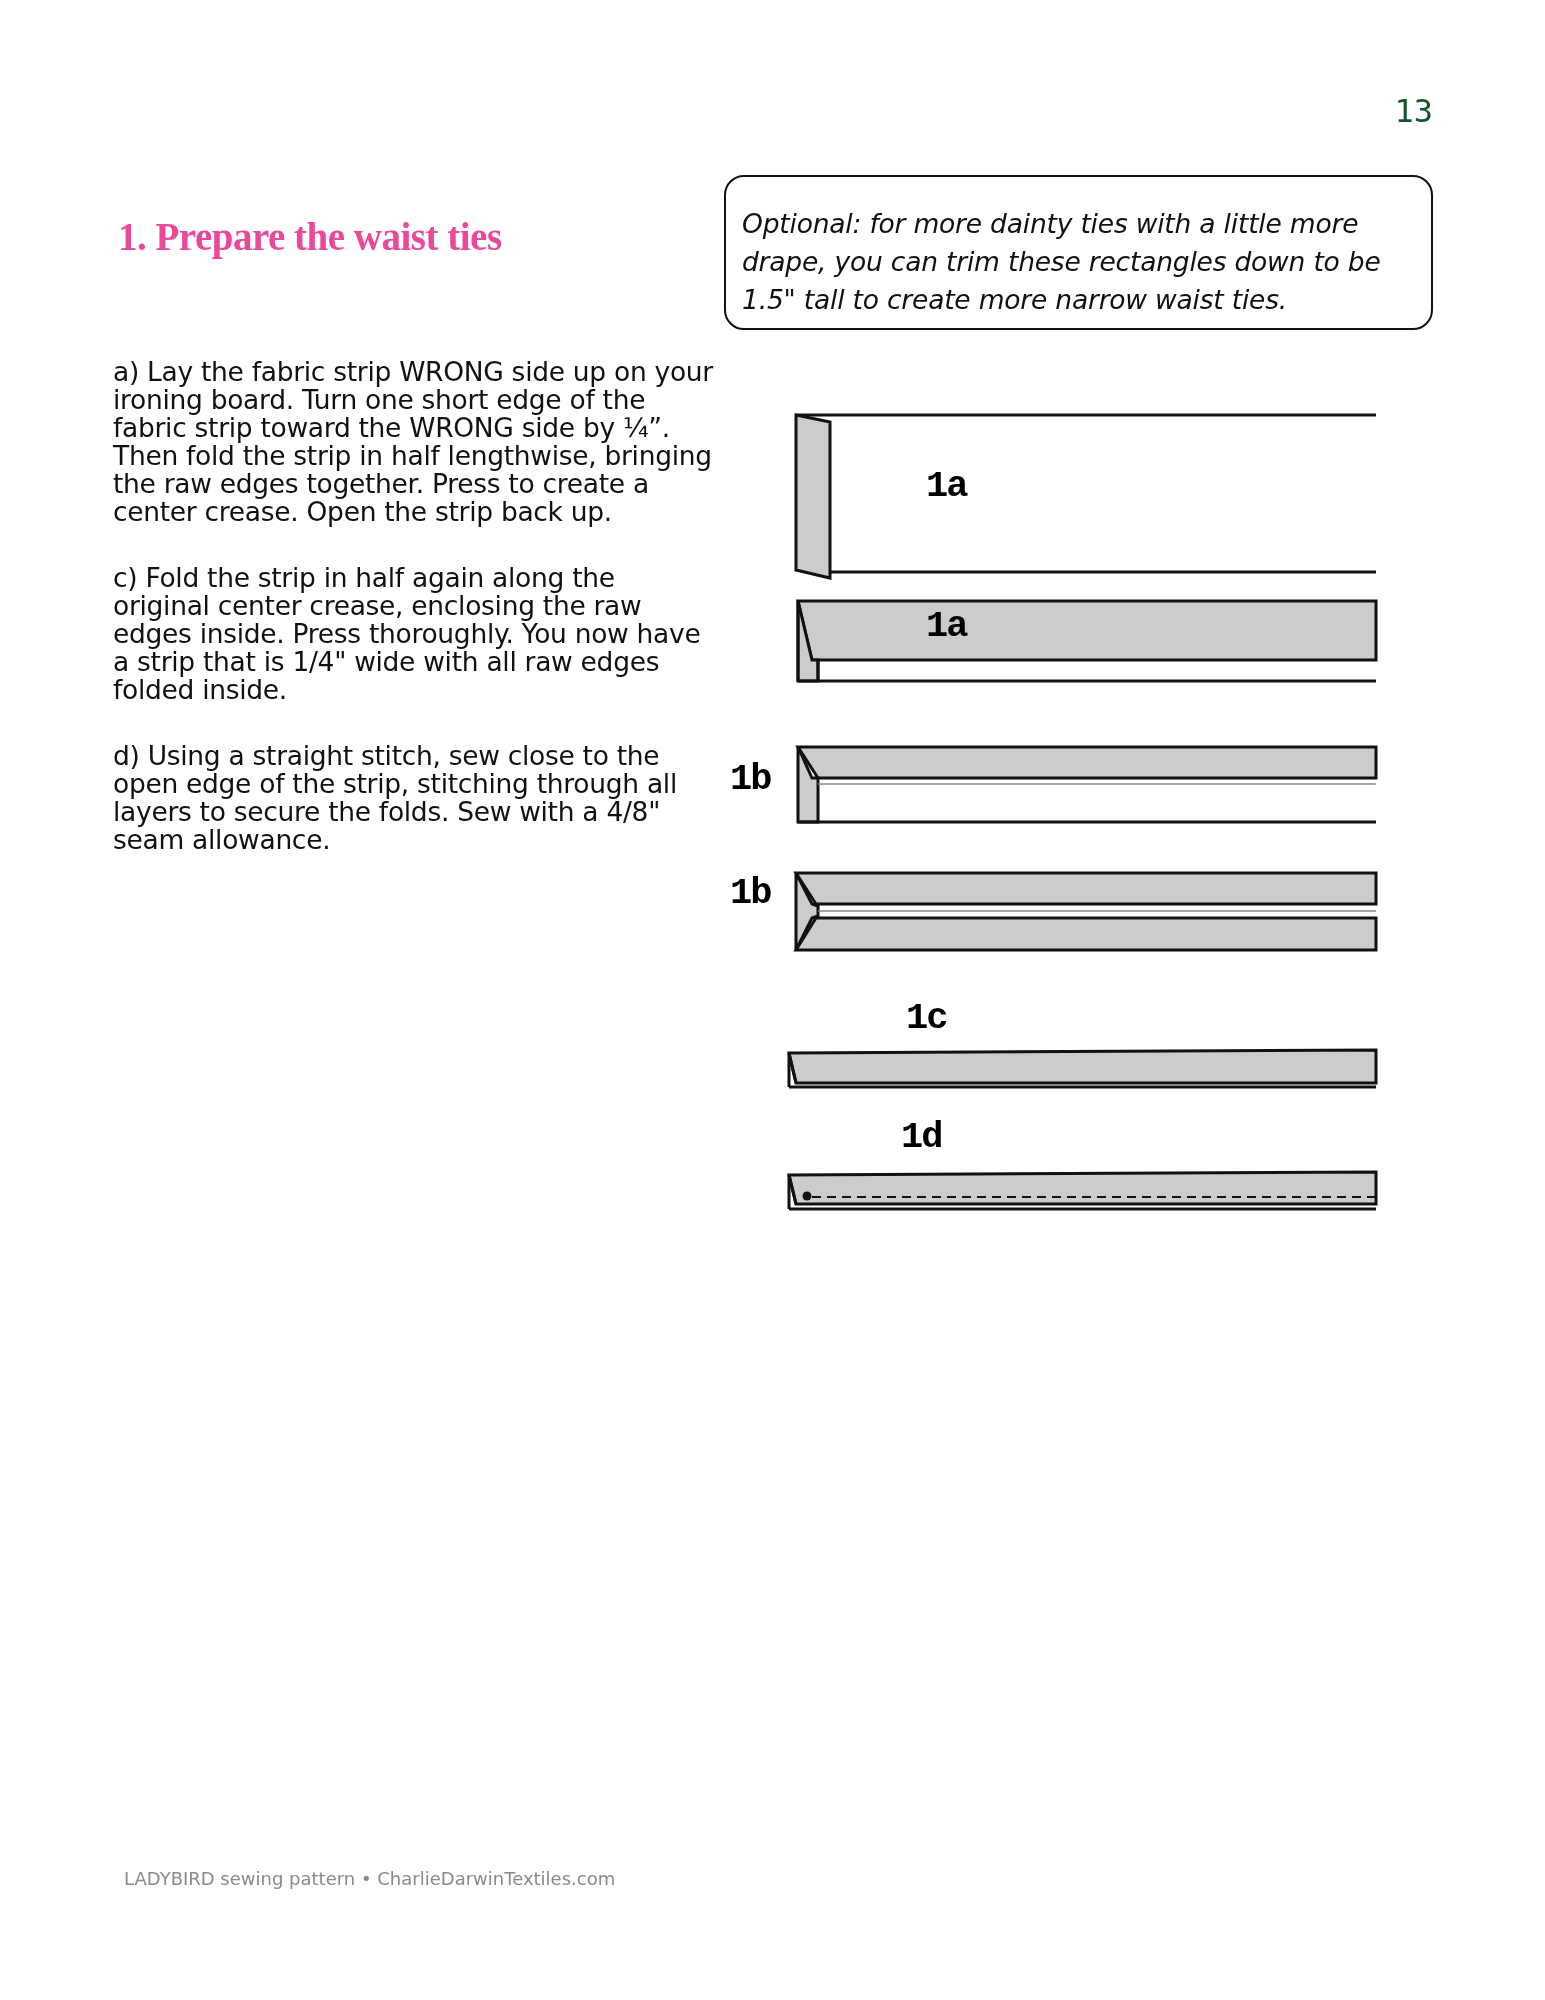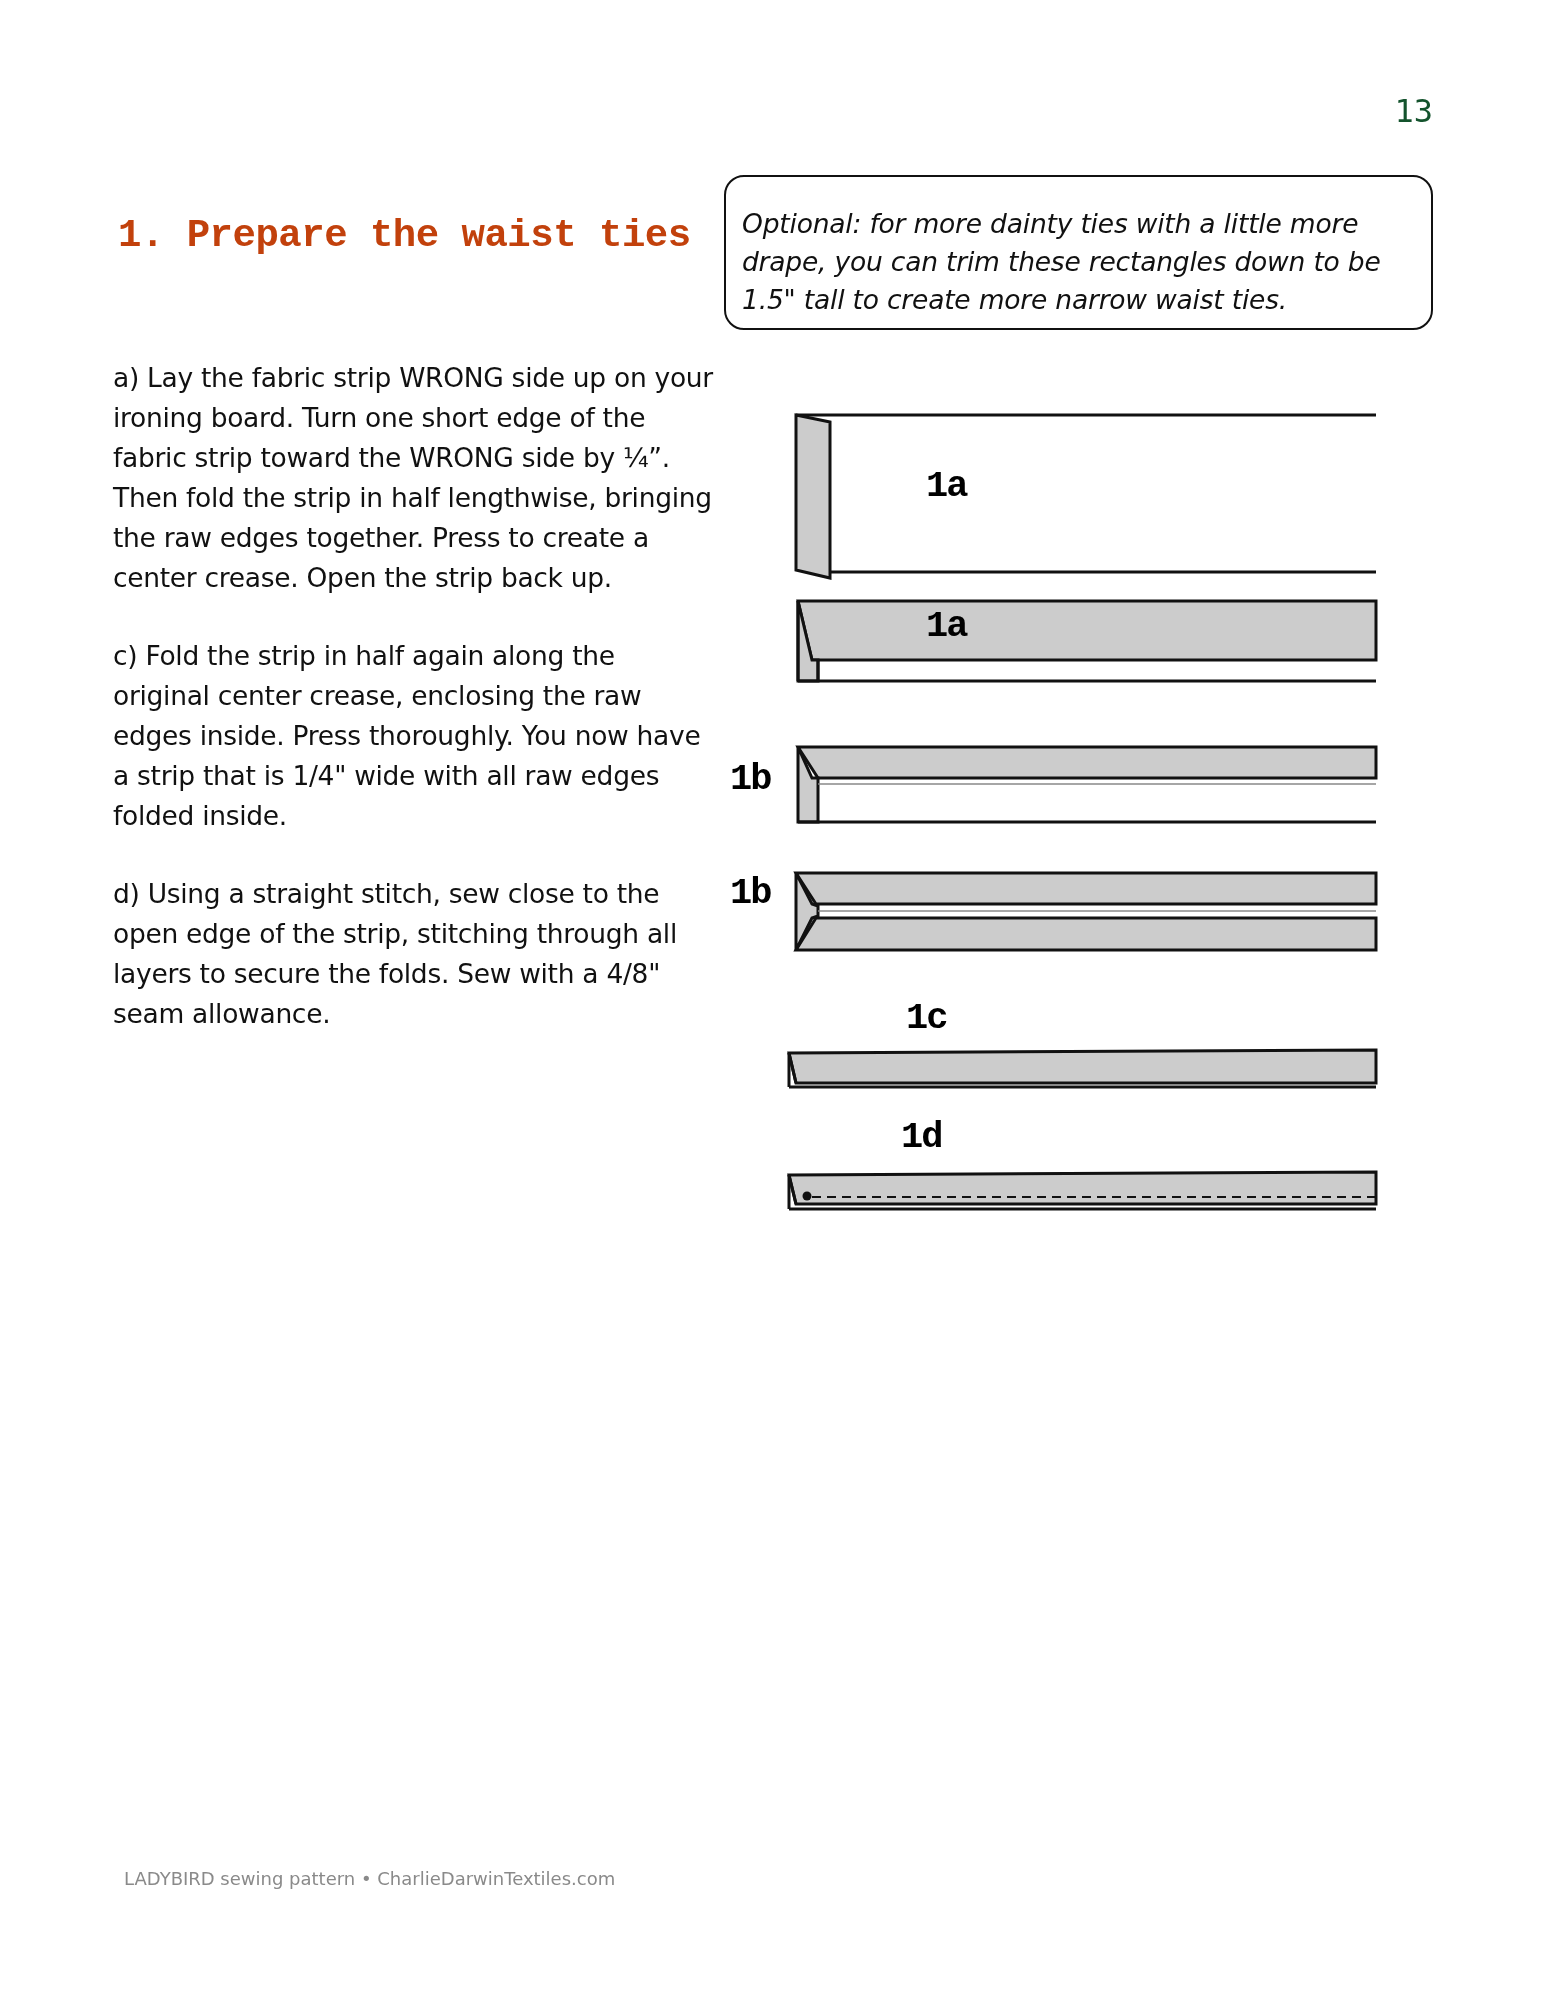--- a/index.html
+++ b/index.html
@@ -2,28 +2,28 @@
 <html><head>
 <meta charset="utf-8">
 <style>
   html, body { margin: 0; padding: 0; background: #ffffff; }
   body { width: 1545px; height: 2000px; position: relative; overflow: hidden;
          font-family: "Liberation Sans", "DejaVu Sans", sans-serif; color: #111; }
   .page-number { position: absolute; top: 92px; right: 112px; font-size: 32px;
                  font-family: "DejaVu Sans Mono", "Liberation Mono", monospace; color: #14532d; }
   .section-title { position: absolute; left: 118px; top: 214px; margin: 0;
                    font-size: 39px; font-weight: 700; letter-spacing: -0.5px;
-                   font-family: Liberation Mono, monospace; color: #c2410c; }
+                   font-family: Liberation Serif, serif; color: #ec4899; }
   .callout { position: absolute; left: 724px; top: 175px; width: 709px; height: 155px;
              border: 2px solid #111; border-radius: 20px; box-sizing: border-box;
              padding: 28px 12px 0 16px; }
   .callout p { margin: 0; font-style: italic; font-size: 26.5px; line-height: 38px;
                font-family: "DejaVu Sans", sans-serif; color: #111; letter-spacing: -0.2px; }
   .steps { position: absolute; left: 113px; top: 358px; width: 600px; }
-  .step { margin: 0 0 38px 0; font-size: 26.5px; line-height: 40px;
+  .step { margin: 0 0 38px 0; font-size: 26.5px; line-height: 28px;
           font-family: "DejaVu Sans", sans-serif; color: #111; letter-spacing: -0.3px; }
   .diagram { position: absolute; left: 700px; top: 380px; width: 700px; height: 860px; }
   .diagram svg { position: absolute; left: 0; top: 0; }
   .fig-label { position: absolute; font-size: 37px; font-weight: 700;
                font-family: Liberation Mono, monospace; color: #000000; letter-spacing: -2px; }
   .footer { position: absolute; left: 124px; top: 1868px; font-size: 18px; color: #8a8a8a;
             font-family: "DejaVu Sans", sans-serif; }
 </style>
 </head>
 <body>

